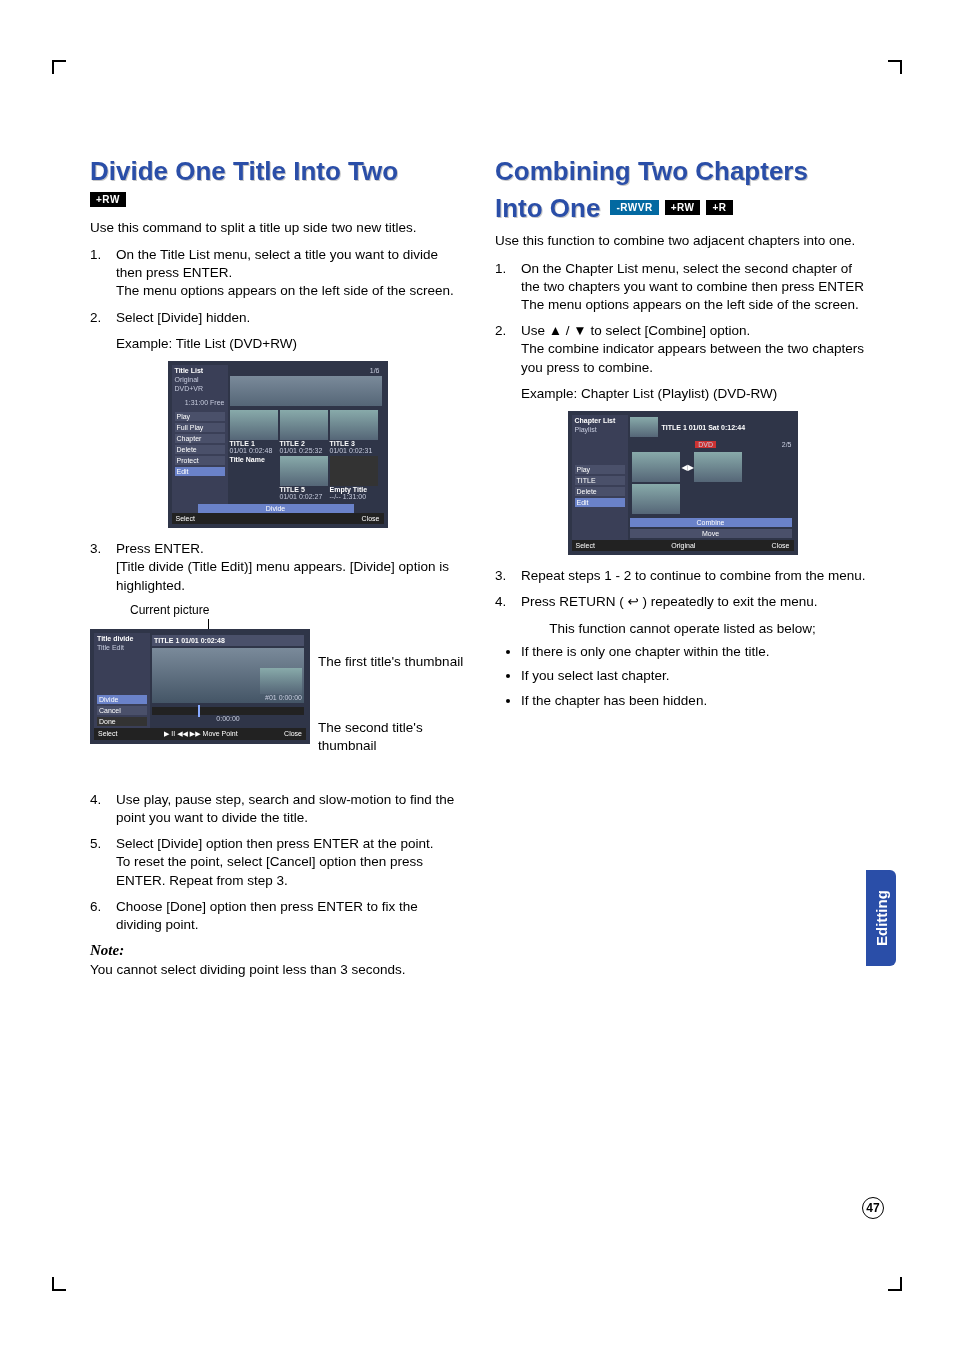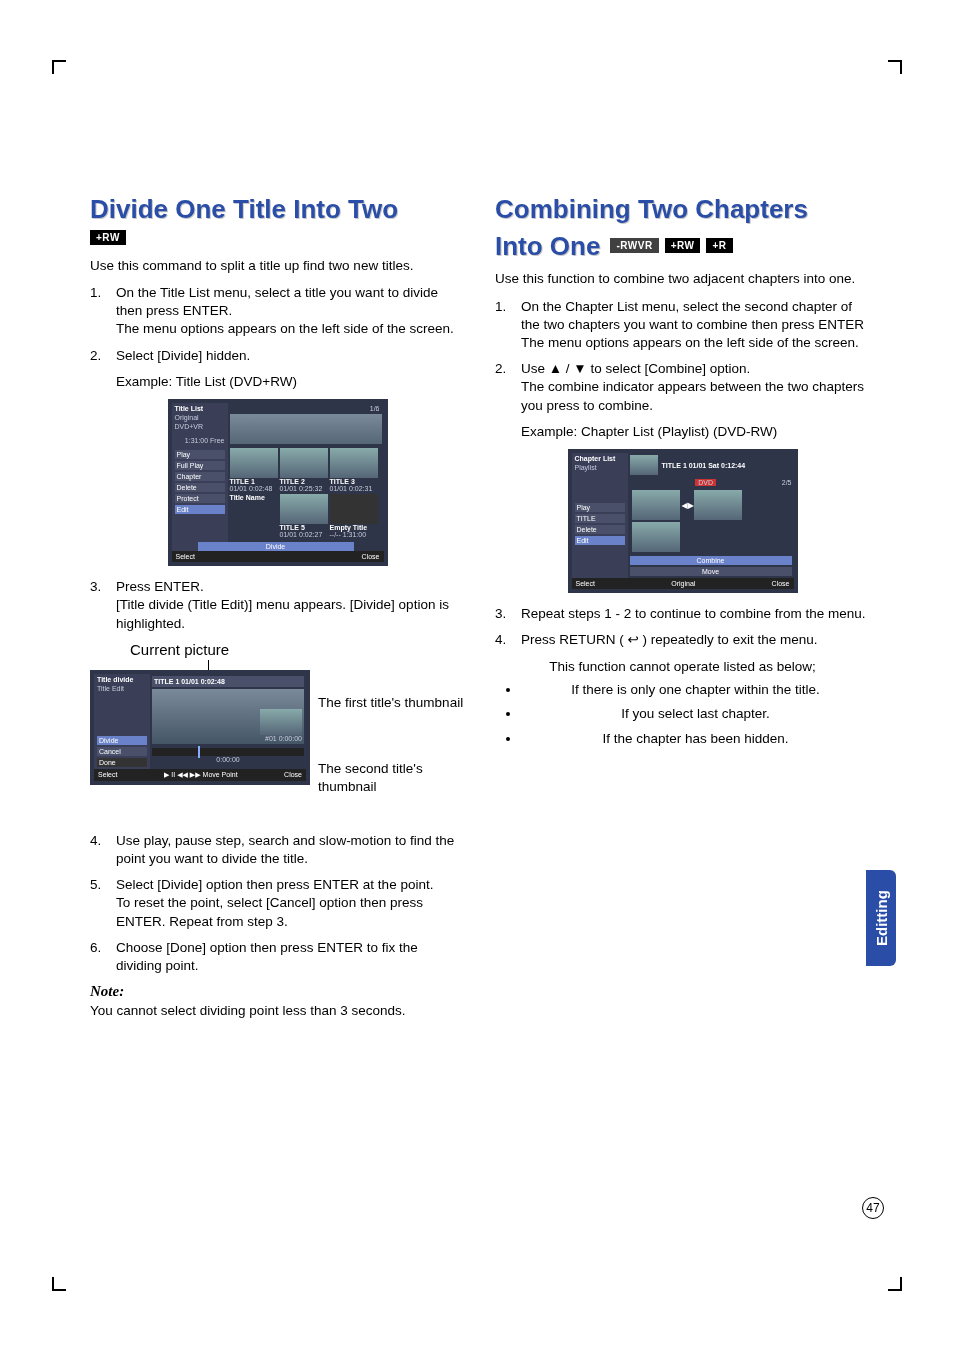--- a/index.html
+++ b/index.html
@@ -25,40 +25,40 @@
   .crop-br::after { content:""; position:absolute; bottom:0; right:0; width:2px; height:14px; background:#000;}
 
   .page {
     position: absolute;
     top: 155px;
     left: 90px;
     width: 780px;
     display: flex;
     gap: 30px;
   }
-  .col { width: 375px; margin-top: 38px; }
+  .col { width: 375px; }
   .heading-blue {
     font-size: 26px;
     font-weight: bold;
     color: #2a4ea8;
     text-shadow: 1px 1px 0 #c7c7c7;
     line-height: 1.25;
     margin-bottom: 4px;
   }
   .badge-row { display:flex; gap:6px; margin-bottom:12px; align-items:center; flex-wrap:wrap;}
   .badge {
     display:inline-block;
     font-size:10px;
     font-weight:bold;
     color:#fff;
     background:#000;
     padding:2px 6px;
     letter-spacing:0.5px;
   }
-  .badge.light { background:#404040; }
+  .badge.light { background:#0369a1; }
   .body-text { font-size:13.5px; line-height:1.3; margin-bottom:10px; }
   ol.steps { list-style:none; counter-reset: step; }
   ol.steps > li {
     counter-increment: step;
     position: relative;
     padding-left: 26px;
     font-size:13.5px;
     line-height:1.35;
     margin-bottom:8px;
   }
@@ -80,25 +80,25 @@
   }
   .sb-row { display:flex; }
   .sb-side { width:56px; background:#3a3f57; padding:2px 3px; display:flex; flex-direction:column; gap:2px;}
   .sb-cell { background:#4a506a; padding:1px 2px; font-size:7px;}
   .sb-cell.sel { background:#6a82c9;}
   .sb-main { flex:1; padding:2px; display:flex; flex-wrap:wrap; gap:2px;}
   .thumb { background:linear-gradient(#8aa, #567); width:48px; height:30px; }
   .sb-bar { background:#222; font-size:7px; padding:2px 4px; display:flex; justify-content:space-between;}
   .tl-label { font-size:7px; color:#c7ccde; }
   .tl-strong { color:#fff; font-weight:bold; font-size:7px;}
-  .caption { font-size:15px; text-align:left; margin:4px 0 2px 40px;}
+  .caption { font-size:12px; text-align:left; margin:4px 0 2px 40px;}
   .fig2wrap { display:flex; align-items:flex-start; gap:8px; margin-bottom:12px;}
   .fig2wrap .screenshot-box { margin:0; width:220px;}
   .side-caps { flex:1; font-size:13.5px; line-height:1.3; display:flex; flex-direction:column; justify-content:space-around; height:150px;}
-  ul.bullets { list-style: disc; padding-left: 26px; text-align: center; }
+  ul.bullets { list-style: disc; padding-left: 26px; }
   ul.bullets li { font-size:13.5px; line-height:1.35; margin-bottom:6px;}
   .side-tab {
     position:absolute;
     right:58px;
     top:870px;
     width:30px;
     height:96px;
     background:#2a4ea8;
     border-radius:6px 0 0 6px;
     color:#fff;
@@ -112,21 +112,21 @@
     transform: rotate(180deg);
   }
   .pagenum {
     position:absolute;
     right:70px;
     bottom:132px;
     width:22px; height:22px;
     border:1.5px solid #000;
     border-radius:50%;
     font-size:12px;
-    font-weight:normal;
+    font-weight:bold;
     display:flex; align-items:center; justify-content:center;text-align:right;
   }
   .return-icon {
     display:inline-block;
     font-family: Arial, sans-serif;
   }
 </style>
 </head>
 <body>
 
@@ -135,21 +135,21 @@
 <div class="crop-bl"></div>
 <div class="crop-br"></div>
 
 <div class="page">
 
   <div class="col">
     <div class="heading-blue">Divide One Title Into Two</div>
     <div class="badge-row">
       <span class="badge">+RW</span>
     </div>
-    <p class="body-text">Use this command to split a title up find two new titles.</p>
+    <p class="body-text">Use this command to split a title up side two new titles.</p>
 
     <ol class="steps">
       <li>
         <span>On the Title List menu, select a title you want to divide then press ENTER.</span><br>
         <span>The menu options appears on the left side of the screen.</span>
       </li>
       <li>
         <span>Select [Divide] hidden.</span>
       </li>
     </ol>

